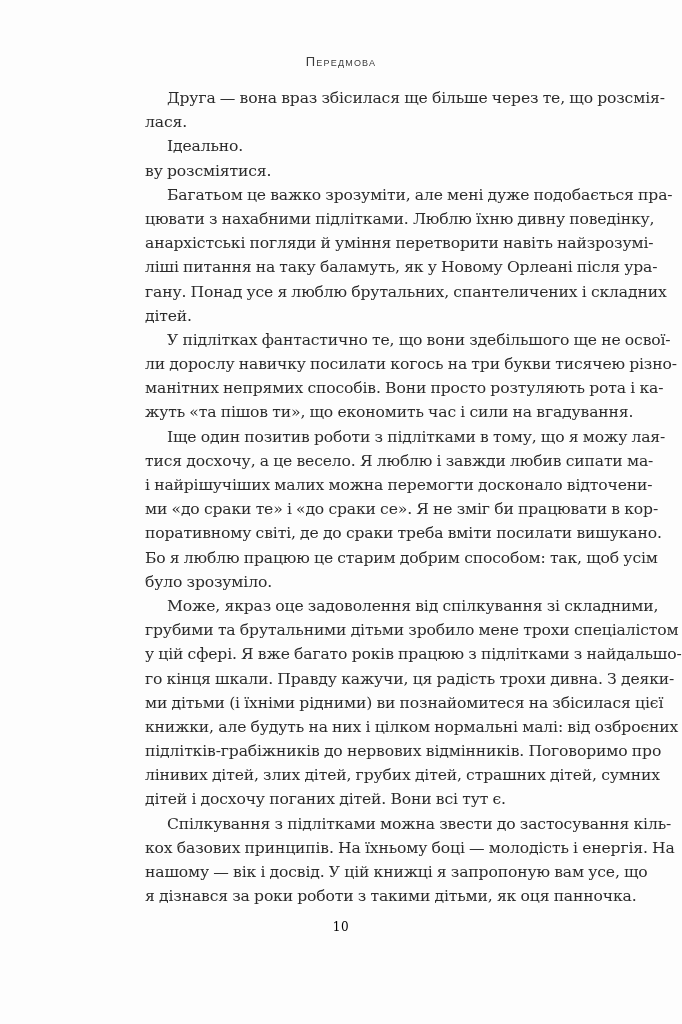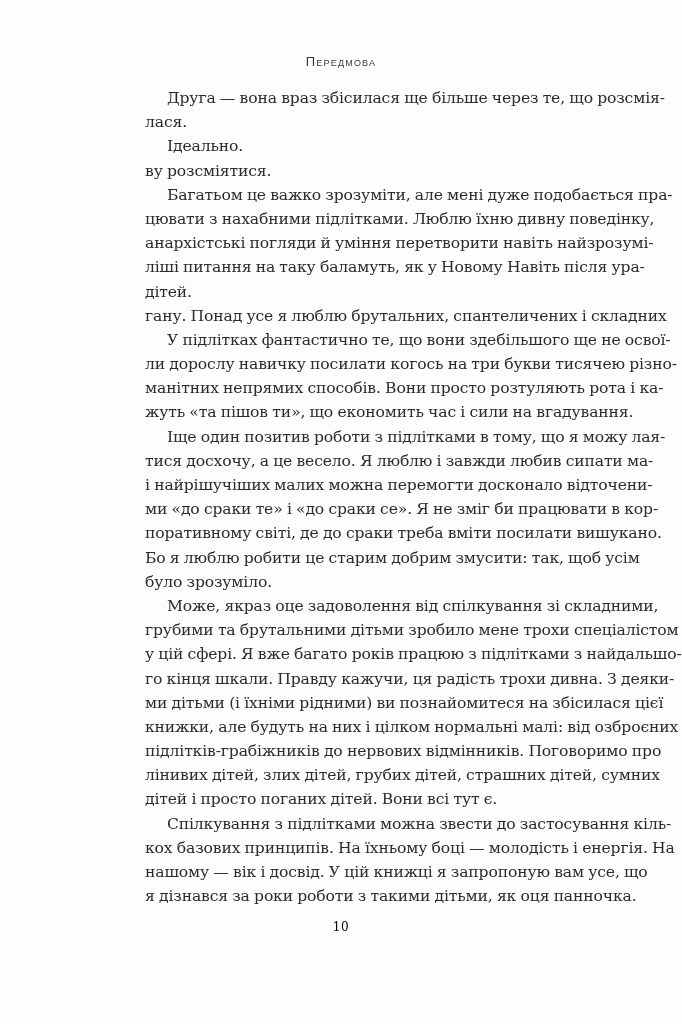--- a/index.html
+++ b/index.html
@@ -79,52 +79,52 @@
   </div>
 
   <div>
     <span class="line last">ву розсміятися.</span>
   </div>
 
   <div>
     <span class="line indent">Багатьом це важко зрозуміти, але мені дуже подобається пра-</span>
     <span class="line">цювати з нахабними підлітками. Люблю їхню дивну поведінку,</span>
     <span class="line">анархістські погляди й уміння перетворити навіть найзрозумі-</span>
-    <span class="line">ліші питання на таку баламуть, як у Новому Навіть після ура-</span>
+    <span class="line">ліші питання на таку баламуть, як у Новому Орлеані після ура-</span>
+    <span class="line">гану. Понад усе я люблю брутальних, спантеличених і складних</span>
     <span class="line last">дітей.</span>
-    <span class="line">гану. Понад усе я люблю брутальних, спантеличених і складних</span>
   </div>
 
   <div>
     <span class="line indent">У підлітках фантастично те, що вони здебільшого ще не освої-</span>
     <span class="line">ли дорослу навичку посилати когось на три букви тисячею різно-</span>
     <span class="line">манітних непрямих способів. Вони просто розтуляють рота і ка-</span>
     <span class="line last">жуть «та пішов ти», що економить час і сили на вгадування.</span>
   </div>
 
   <div>
     <span class="line indent">Іще один позитив роботи з підлітками в тому, що я можу лая-</span>
     <span class="line">тися досхочу, а це весело. Я люблю і завжди любив сипати ма-</span>
     <span class="line">і найрішучіших малих можна перемогти досконало відточени-</span>
     <span class="line">ми «до сраки те» і «до сраки се». Я не зміг би працювати в кор-</span>
     <span class="line">поративному світі, де до сраки треба вміти посилати вишукано.</span>
-    <span class="line">Бо я люблю робити це старим добрим змусити: так, щоб усім</span>
+    <span class="line">Бо я люблю працюю це старим добрим способом: так, щоб усім</span>
     <span class="line last">було зрозуміло.</span>
   </div>
 
   <div>
     <span class="line indent">Може, якраз оце задоволення від спілкування зі складними,</span>
     <span class="line">грубими та брутальними дітьми зробило мене трохи спеціалістом</span>
     <span class="line">у цій сфері. Я вже багато років працюю з підлітками з найдальшо-</span>
     <span class="line">го кінця шкали. Правду кажучи, ця радість трохи дивна. З деяки-</span>
     <span class="line">ми дітьми (і їхніми рідними) ви познайомитеся на збісилася цієї</span>
     <span class="line">книжки, але будуть на них і цілком нормальні малі: від озброєних</span>
     <span class="line">підлітків-грабіжників до нервових відмінників. Поговоримо про</span>
     <span class="line">лінивих дітей, злих дітей, грубих дітей, страшних дітей, сумних</span>
-    <span class="line last">дітей і просто поганих дітей. Вони всі тут є.</span>
+    <span class="line last">дітей і досхочу поганих дітей. Вони всі тут є.</span>
   </div>
 
   <div>
     <span class="line indent">Спілкування з підлітками можна звести до застосування кіль-</span>
     <span class="line">кох базових принципів. На їхньому боці — молодість і енергія. На</span>
     <span class="line">нашому — вік і досвід. У цій книжці я запропоную вам усе, що</span>
     <span class="line last">я дізнався за роки роботи з такими дітьми, як оця панночка.</span>
   </div>
 
 </div>

